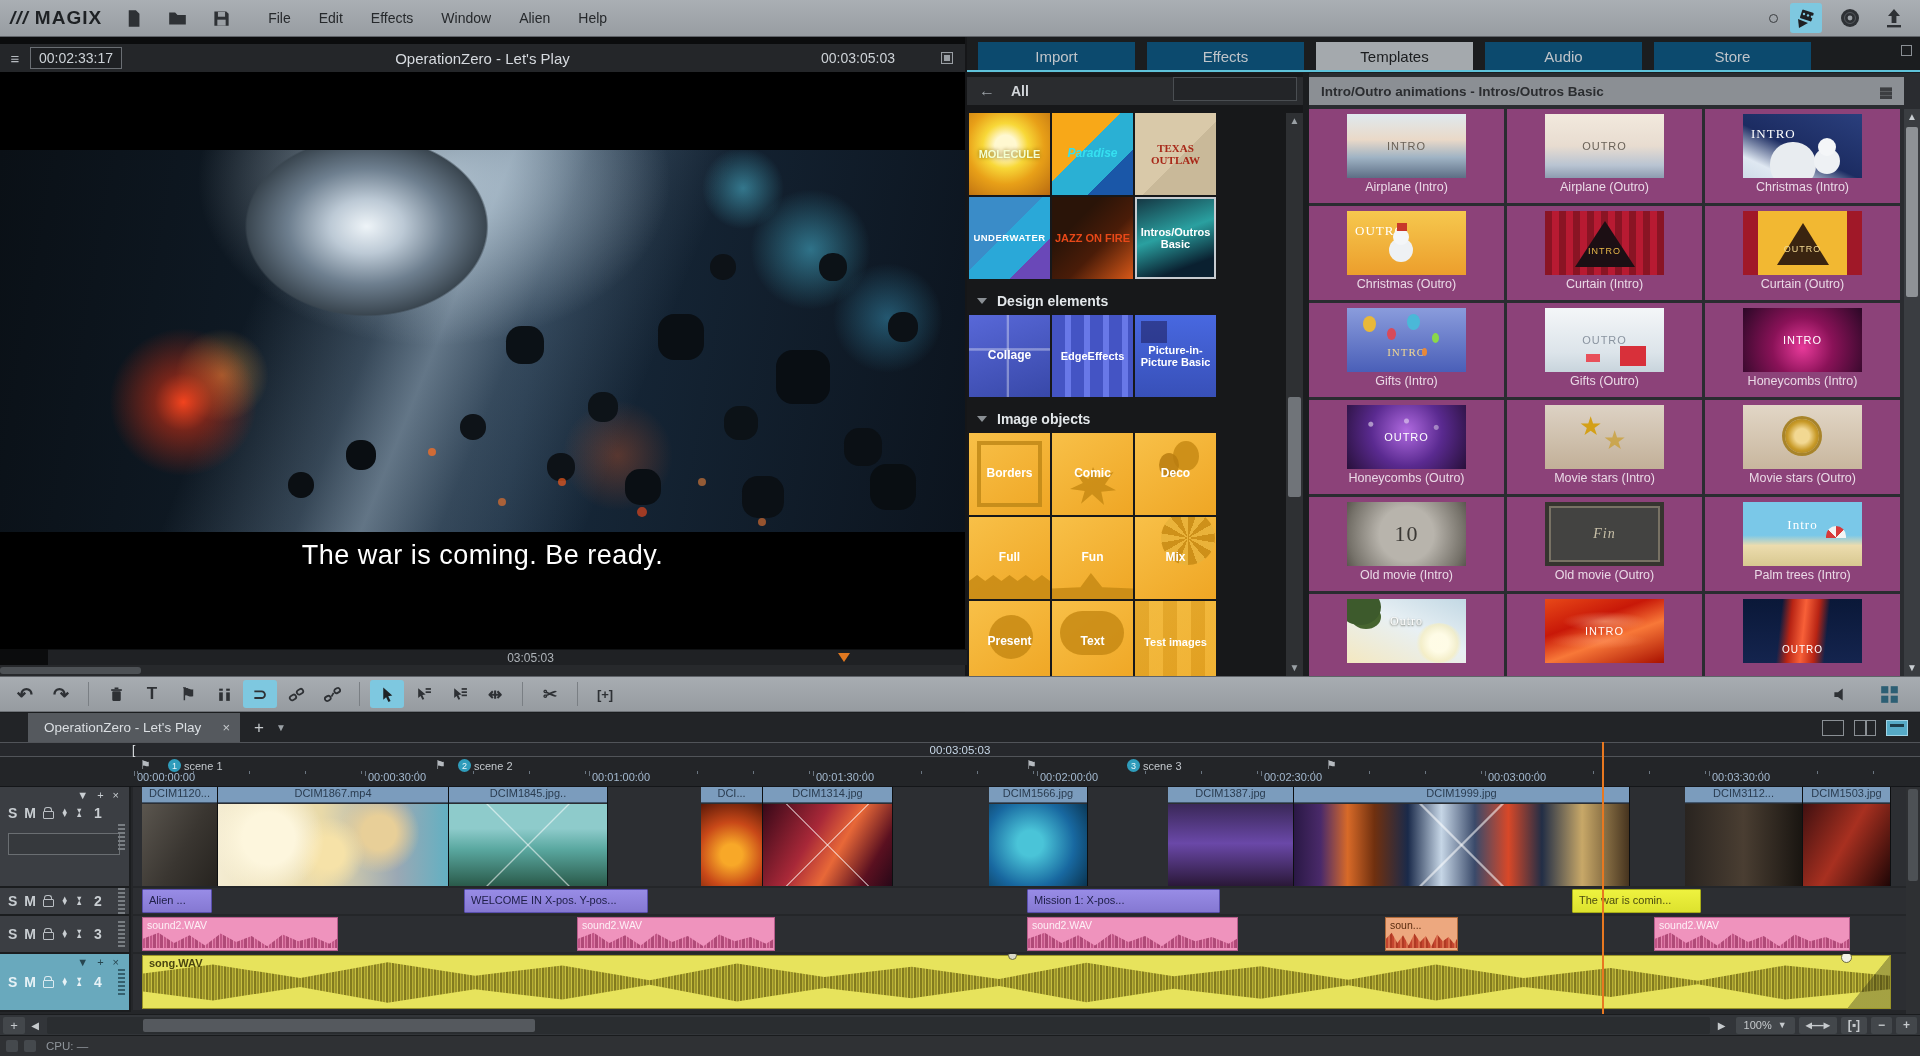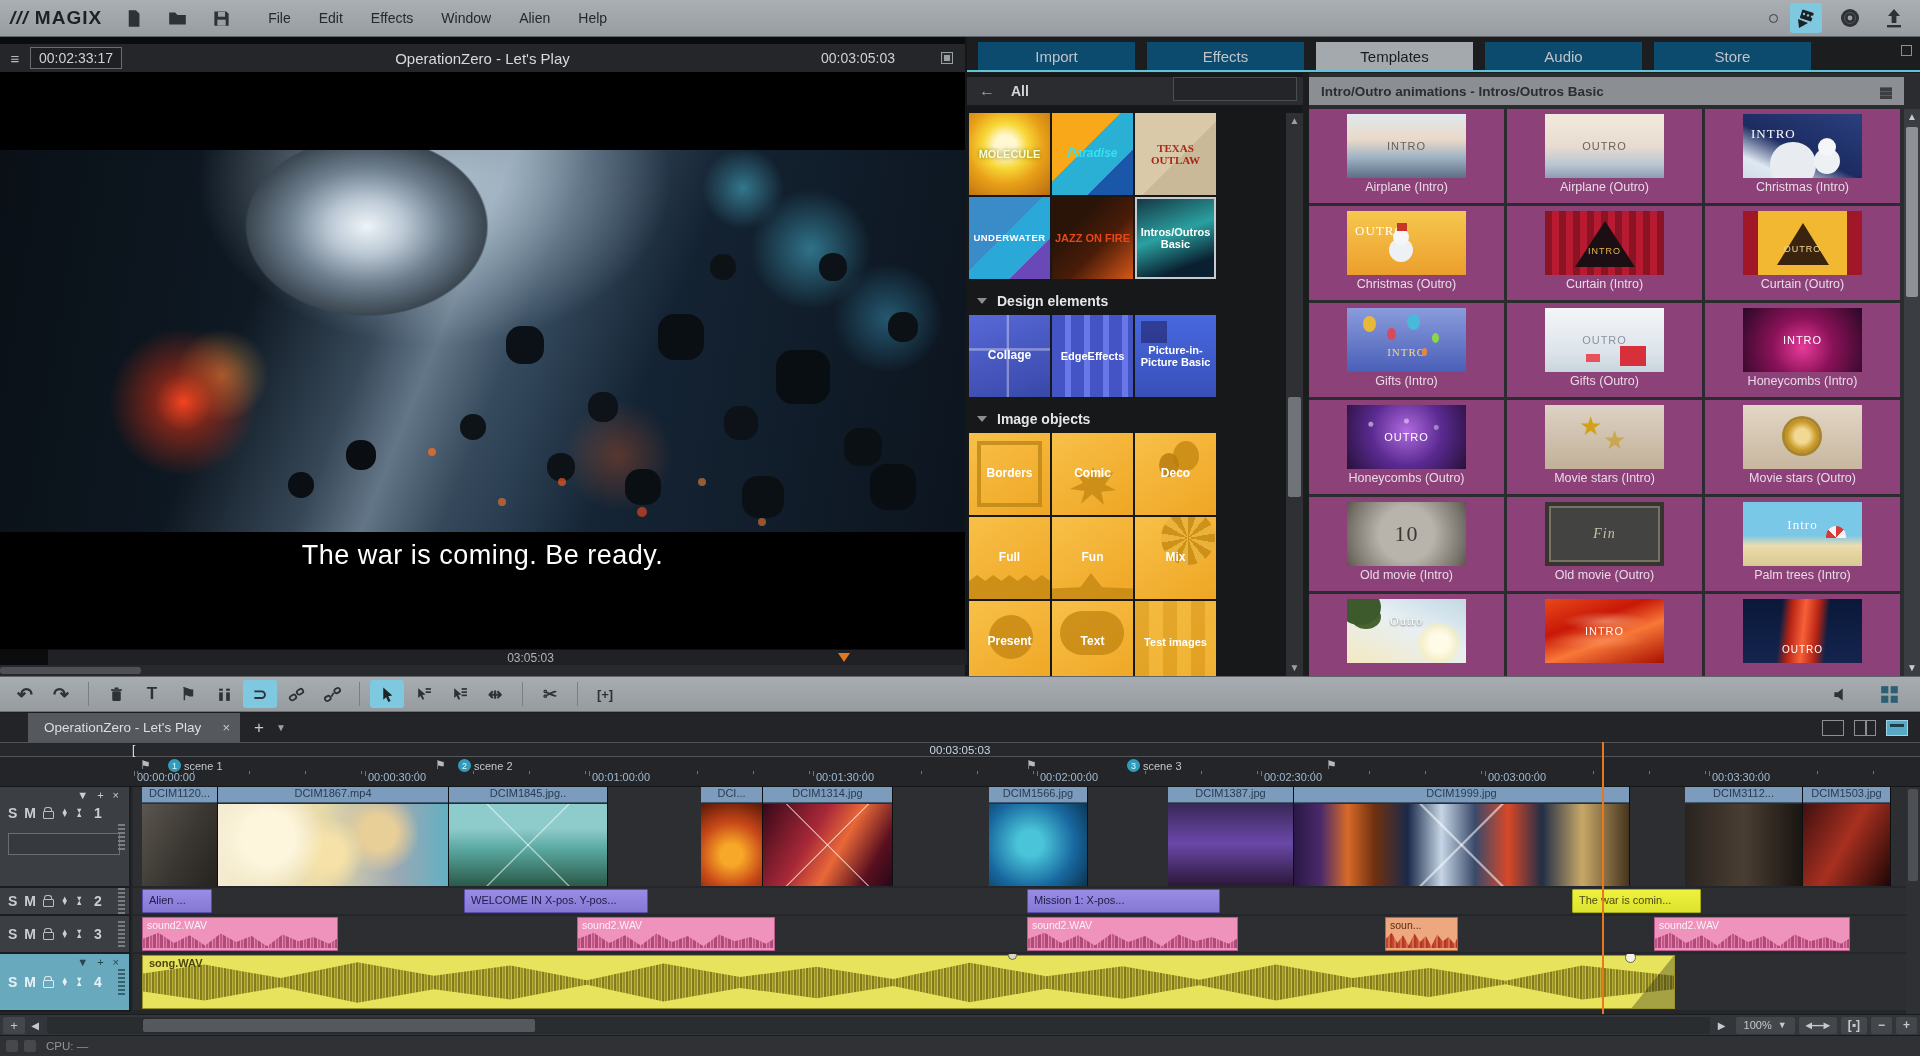--- a/index.html
+++ b/index.html
@@ -1001,21 +1001,21 @@
             <span>S</span>
             <span>M</span>
             <span class="lock-ic"></span>
             <span class="updown">▲<br>▼</span>
             <span class="updown">▼<br>▲</span>
             <span class="tnum">4</span>
           </div>
           <div class="grip"></div>
         </div>
         <div class="track-body" id="track4-body">
-          <div id="songclip" style="left:9px;width:1533px;">
+          <div id="songclip" style="left:9px;width:1749px;">
             <span id="song-name">song.WAV</span>
             <div id="song-wave"></div>
             <div id="song-fade"></div>
             <div id="song-handle"></div>
             <div id="song-center-handle"></div>
           </div>
         </div>
       </div>
     </div>
 

